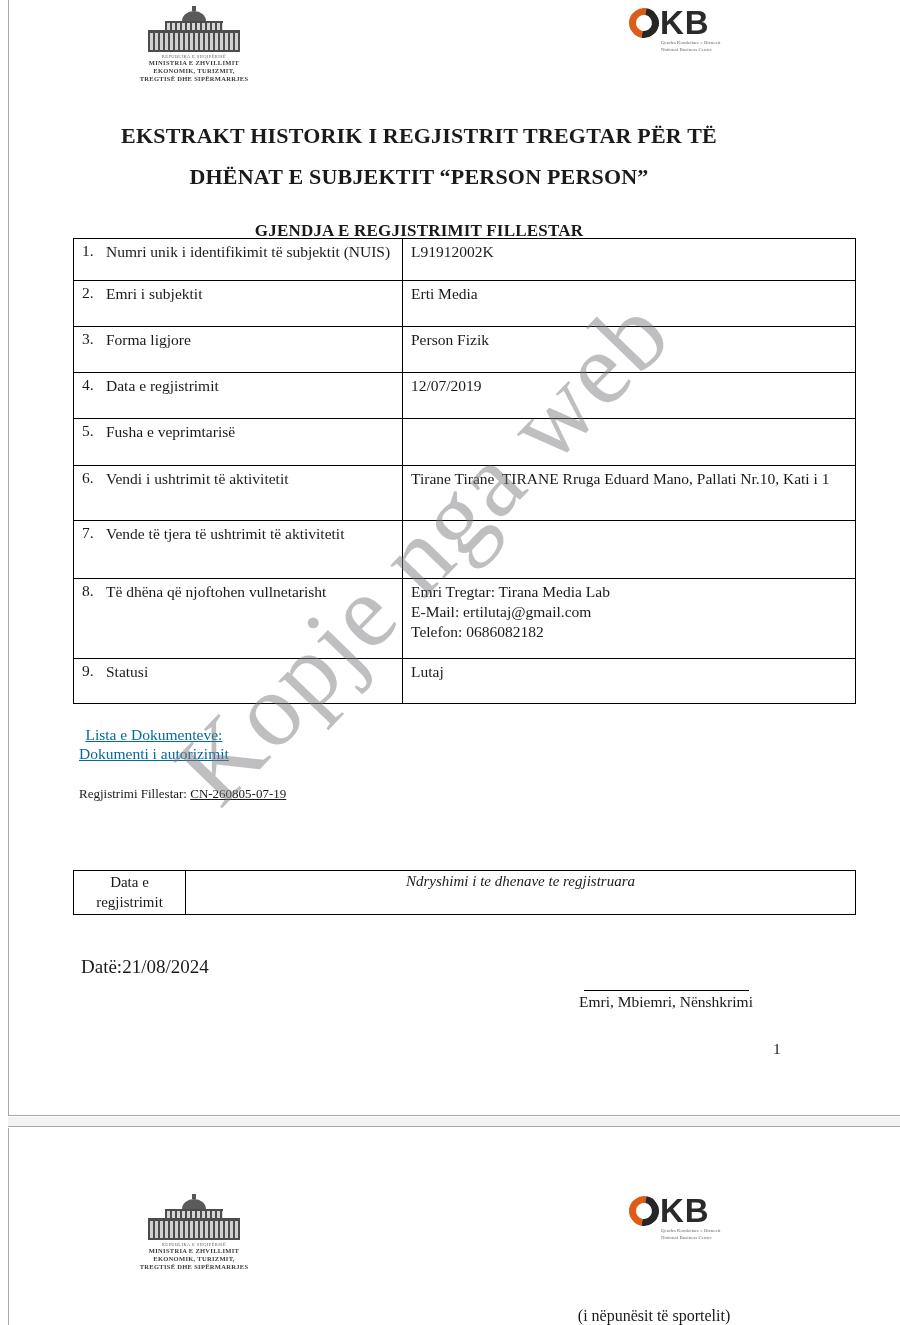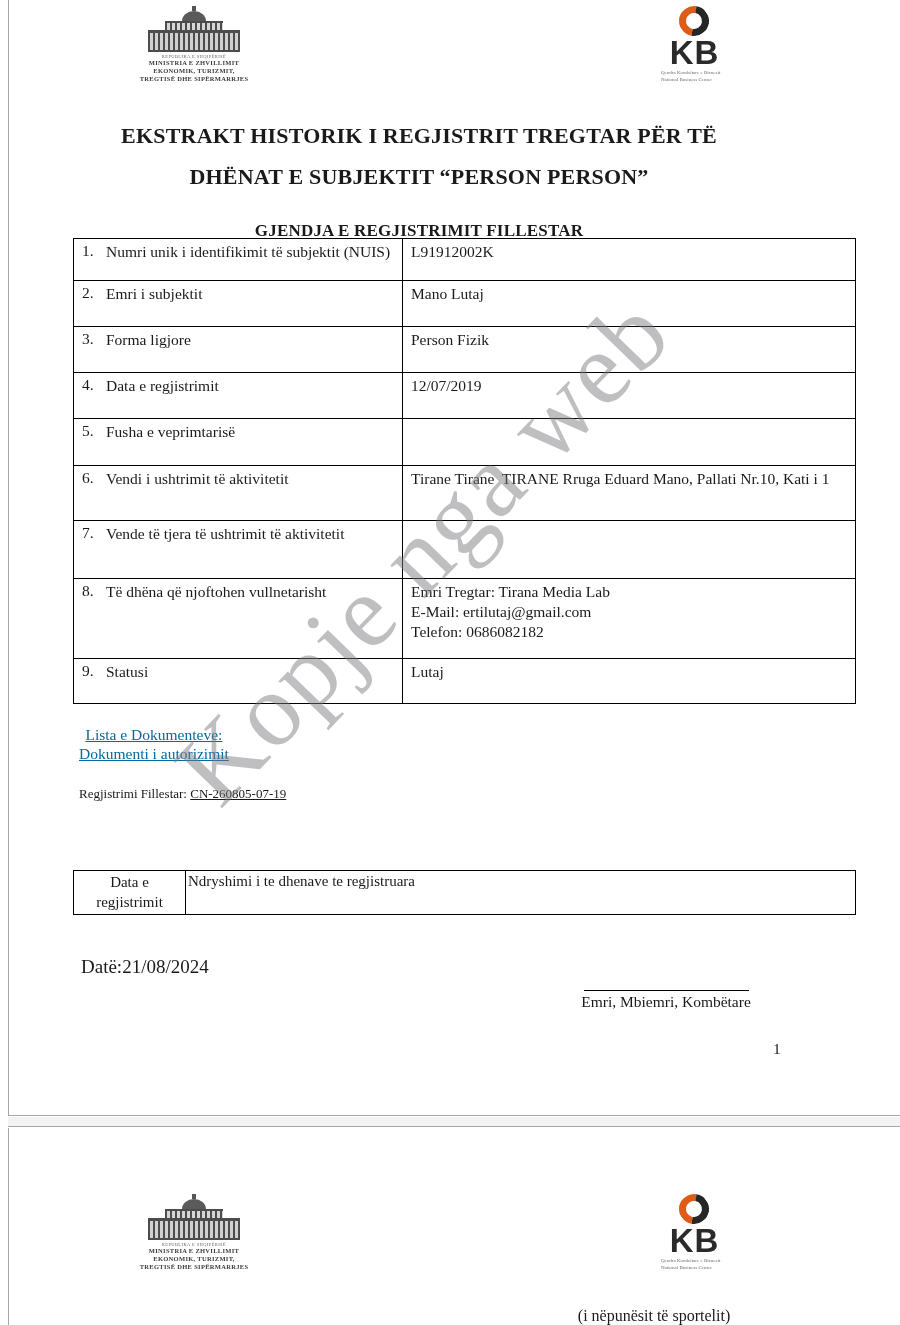--- a/index.html
+++ b/index.html
@@ -25,21 +25,21 @@
   .gov-mid  { width:58px; height:9px;  margin:0 auto;
               background:repeating-linear-gradient(90deg,#4c4c4c 0 2px,#d6d6d6 2px 5px);
               border-top:2px solid #4c4c4c; }
   .gov-base { width:92px; height:22px; margin:0 auto;
               background:repeating-linear-gradient(90deg,#4c4c4c 0 2px,#d0d0d0 2px 5px);
               border-top:3px solid #4c4c4c; border-bottom:2px solid #4c4c4c; }
   .gov-country { font-size:4.5px; letter-spacing:.4px; margin-top:2px; color:#666; }
   .gov-line { font-size:6.5px; font-weight:bold; letter-spacing:.3px; line-height:1.25; }
 
   .qkblogo { width:130px; }
-  .qkb-row { display:flex; align-items:center;flex-direction:column; }
+  .qkb-row { display:flex; align-items:center; }
   .qkb-ring { display:inline-block; width:30px; height:30px; border-radius:50%;
               border:7px solid #262626; border-left-color:#dd5c18; border-top-color:#dd5c18;
               transform:rotate(-35deg); }
   .qkb-kb { font-family:"Liberation Sans","DejaVu Sans",sans-serif; font-weight:bold;
             font-size:33px; color:#2a2a2a; letter-spacing:1px; margin-left:1px; line-height:1; }
   .qkb-sub { font-size:5px; color:#6d6d6d; line-height:1.4; margin-left:32px; white-space:nowrap; }
 
   
   .title-block { position:absolute; top:110px; left:40px; width:740px; text-align:center; }
   .title-line { font-size:22px; font-weight:bold; line-height:1.35; letter-spacing:.2px;margin-top:11px; }
@@ -65,21 +65,21 @@
   .regline { position:absolute; top:786px; left:70px; font-size:13px; }
   .regcode { text-decoration:underline; }
 
   
   .hist-heading { position:absolute; top:828px; left:40px; width:740px; text-align:center;
                   font-size:17px; font-weight:bold; letter-spacing:.2px; }
   .t2 { position:absolute; top:870px; left:64px; width:783px; border:1px solid #000;
         display:flex; min-height:42px; }
   .t2-col1 { width:112px; border-right:1px solid #000; text-align:center;
              font-size:15px; line-height:1.3; padding:2px 6px; }
-  .t2-col2 { flex:1; font-size:15px; padding:2px; }
+  .t2-col2 { flex:1; text-align:center; font-size:15px; padding:2px;font-style:italic; }
 
   
   .datum { position:absolute; top:956px; left:72px; font-size:19px; }
   .sigblock { position:absolute; top:990px; left:548px; width:218px; text-align:center; }
   .sigline { width:165px; border-top:1.5px solid #000; margin:0 auto; }
   .sigcaption { font-size:15.5px; margin-top:2px; }
   .pagenum { position:absolute; top:1040px; left:764px; font-size:15.5px; }
 
   
   .watermark { position:absolute; left:-31px; top:488px; width:900px; height:135px;
@@ -132,21 +132,21 @@
             <span class="t1-num">1.</span>
             <span class="t1-lab">Numri unik i identifikimit të subjektit (NUIS)</span>
           </div>
         <div class="t1-value">L91912002K</div>
       </div>
       <div class="t1row">
         <div class="t1-label">
             <span class="t1-num">2.</span>
             <span class="t1-lab">Emri i subjektit</span>
           </div>
-        <div class="t1-value">Mano Lutaj</div>
+        <div class="t1-value">Erti Media</div>
       </div>
       <div class="t1row">
         <div class="t1-label">
             <span class="t1-num">3.</span>
             <span class="t1-lab">Forma ligjore</span>
           </div>
         <div class="t1-value">Person Fizik</div>
       </div>
       <div class="t1row">
         <div class="t1-label">
@@ -205,21 +205,21 @@
 
     <div class="t2">
       <div class="t2-col1">Data e regjistrimit</div>
       <div class="t2-col2">Ndryshimi i te dhenave te regjistruara</div>
     </div>
 
     <div class="datum">Datë:21/08/2024</div>
 
     <div class="sigblock">
       <div class="sigline"></div>
-      <div class="sigcaption">Emri, Mbiemri, Kombëtare</div>
+      <div class="sigcaption">Emri, Mbiemri, Nënshkrimi</div>
     </div>
 
     <div class="pagenum">1</div>
 
     <div class="watermark">Kopje nga web</div>
   </div>
 
   <div class="page-gap"></div>
 
   <div class="page page2">

